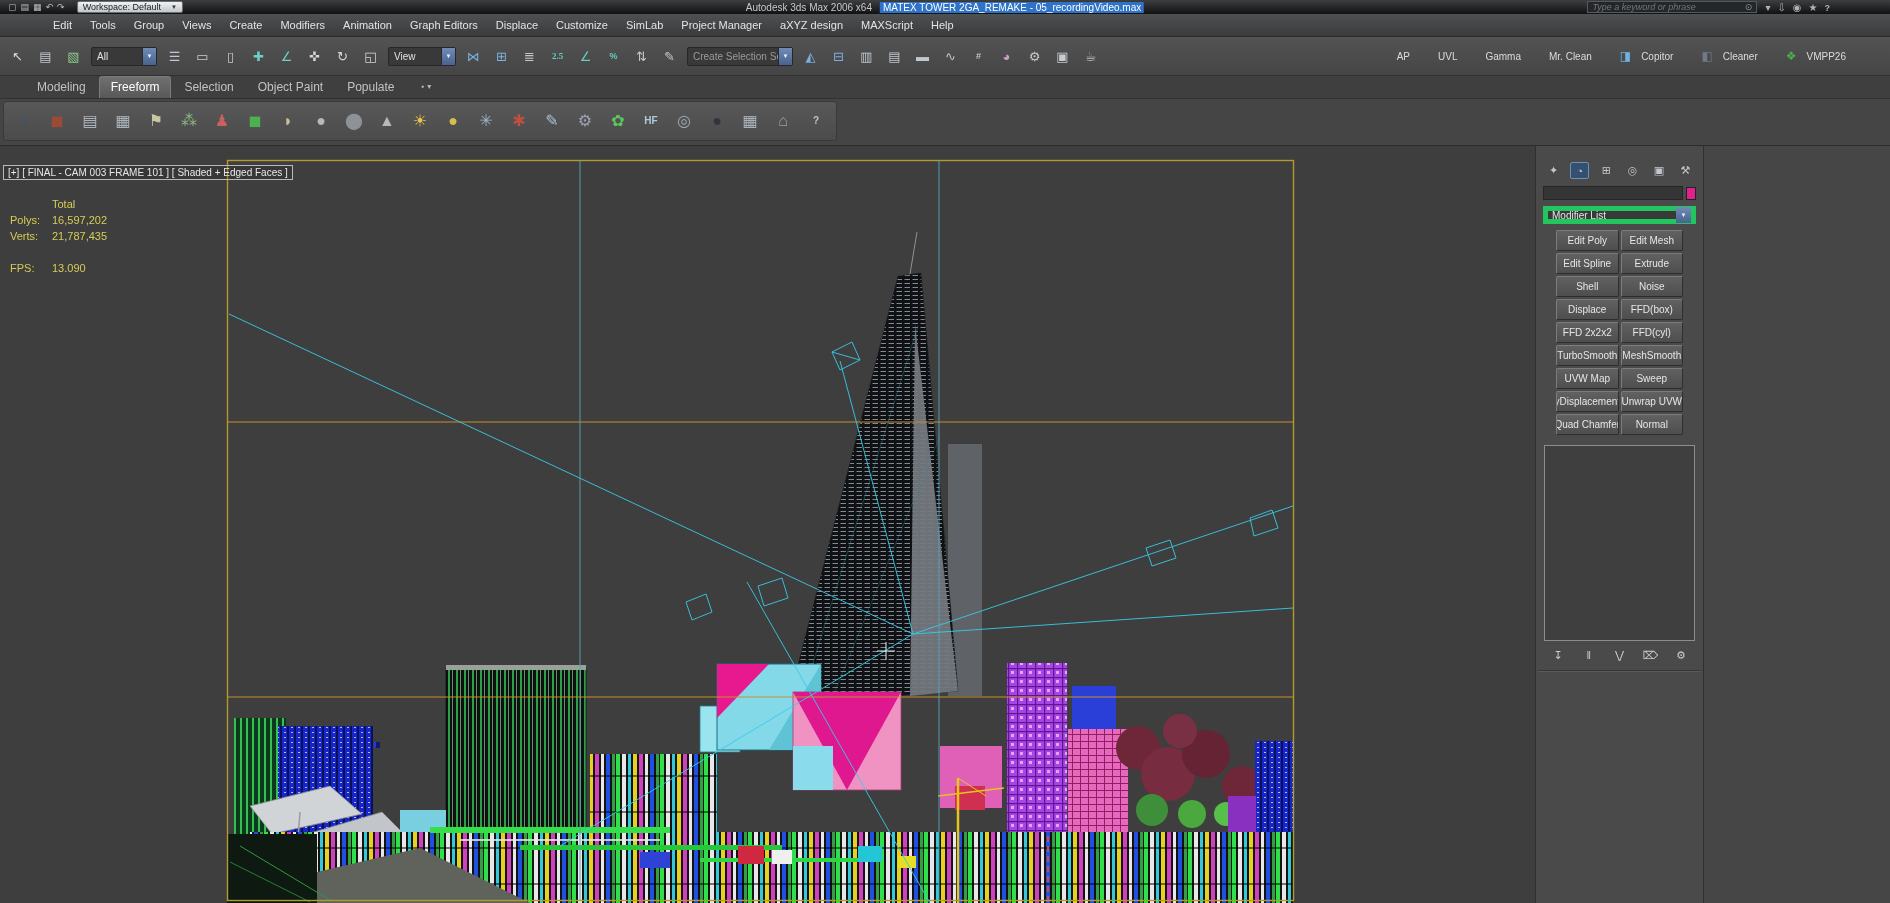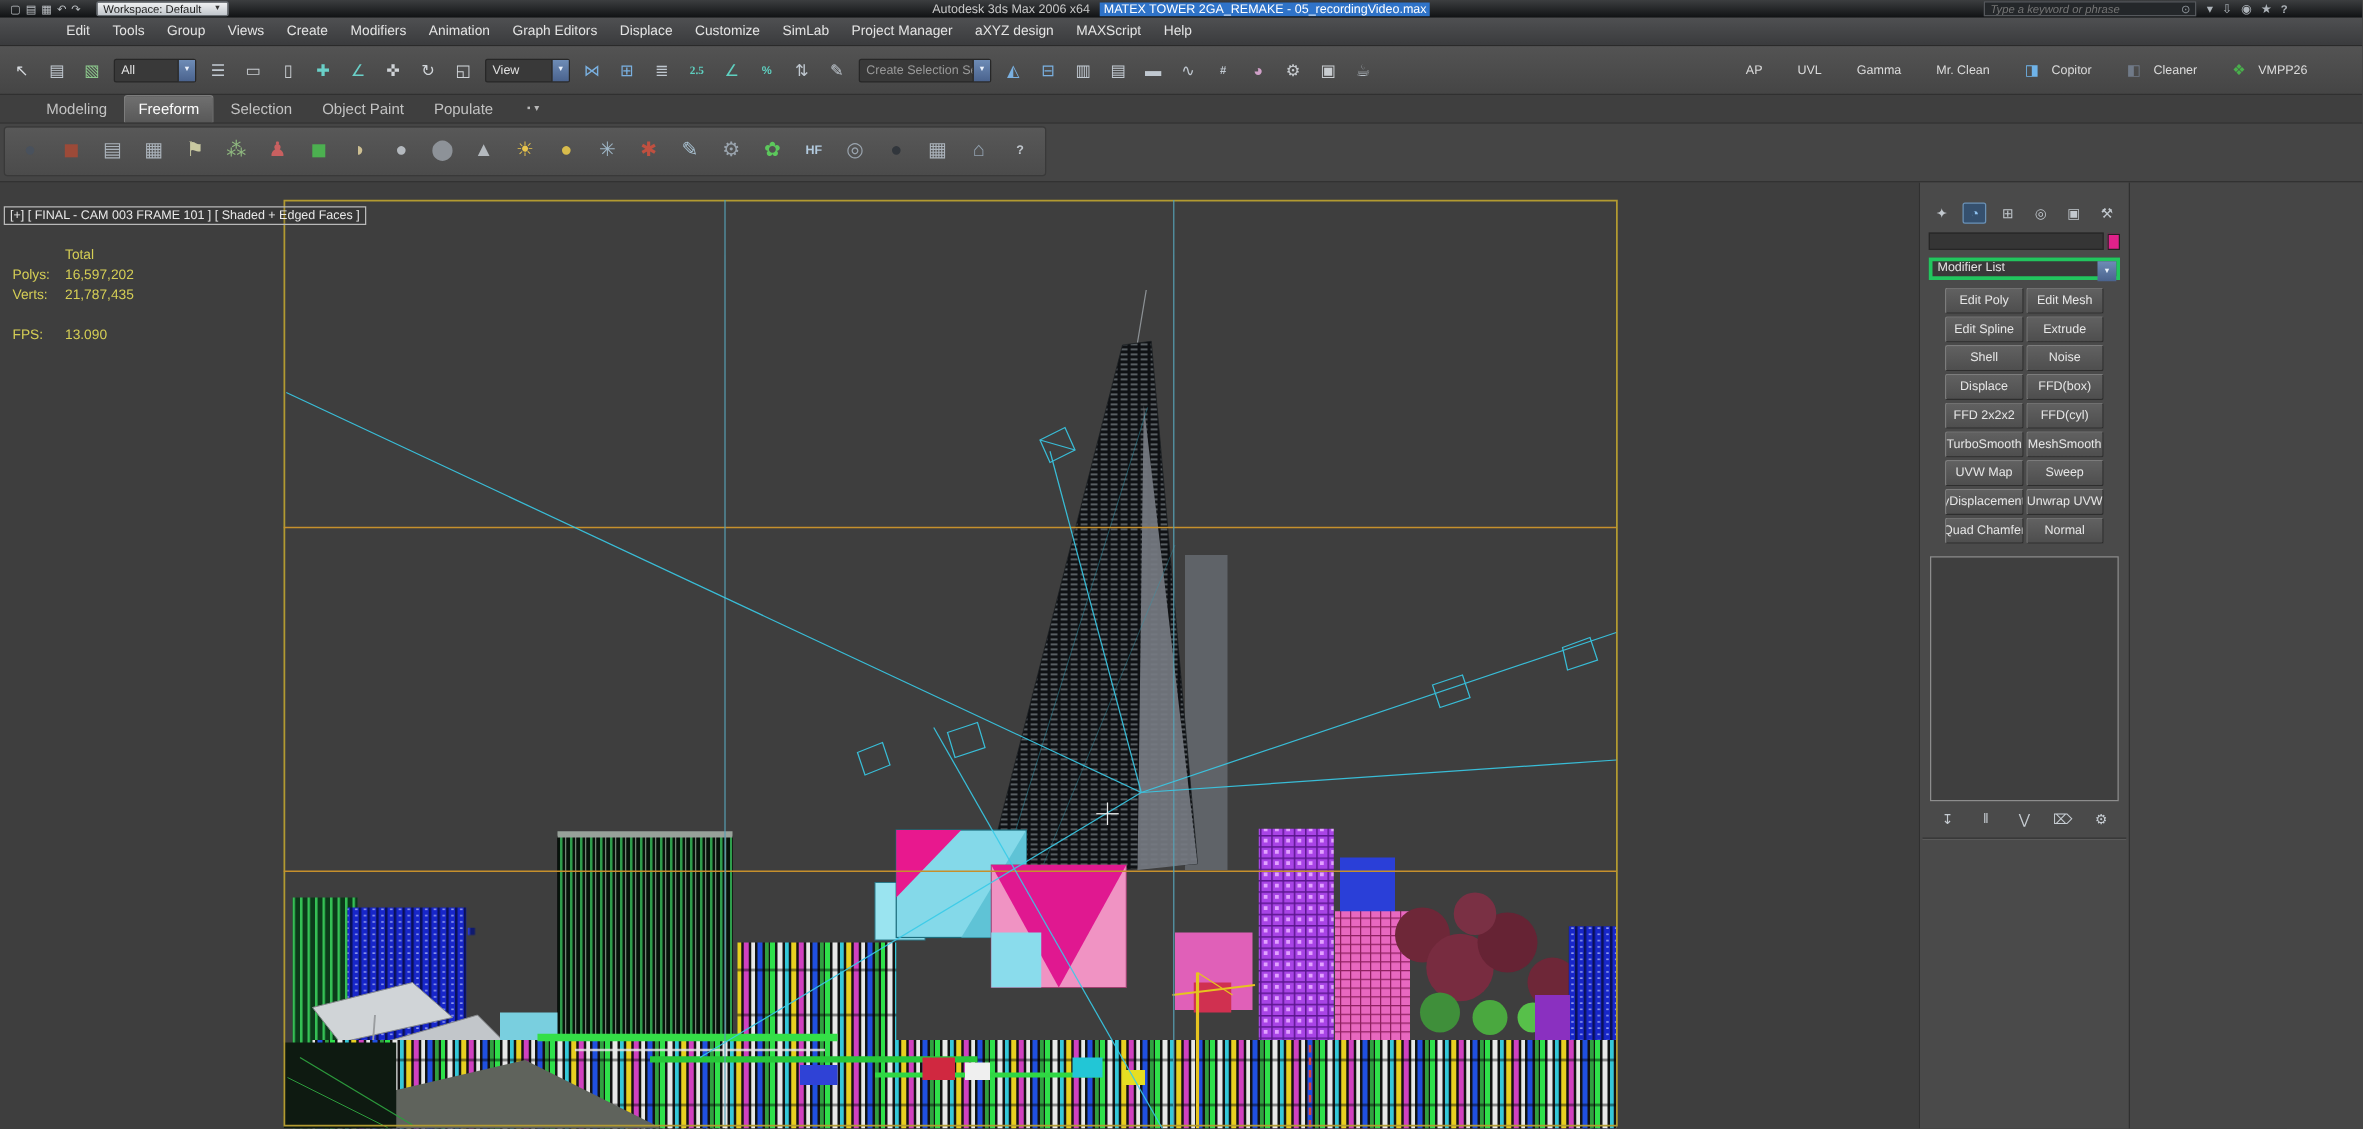--- a/index.html
+++ b/index.html
@@ -67,21 +67,21 @@
   .fps-row{margin-top:16px}
 
   
   .cmd-panel{width:169px;background:#4a4a4a;border-left:1px solid #303030;border-right:1px solid #303030;padding-top:16px}
   .cp-tabs{display:flex;justify-content:space-between;padding:0 8px 5px}
   .cp-tab{width:19px;height:17px;display:flex;align-items:center;justify-content:center;color:#c2c8ce;font-size:11px;border-radius:2px}
   .cp-tab.active{background:#35506e;color:#8ec2f0;border:1px solid #6a92b8}
   .cp-name-row{display:flex;align-items:center;gap:3px;padding:2px 7px}
   .cp-name{flex:1;height:14px;background:#353535;border:1px solid #262626;color:#ddd;font-size:10px;padding:0 3px;font-family:inherit;outline:none}
   .cp-swatch{width:13px;height:13px;border:1px solid #222}
-  .cp-modlist{display:flex;height:18px;margin:4px 7px;background:#393939;border:3px solid #22c55e}
+  .cp-modlist{display:flex;align-items:center;height:18px;margin:4px 7px;background:#393939;border:5px solid #22c55e}
   .cp-modlist .val{flex:1;font-size:10px;color:#e4e4e4;padding-left:4px}
   .cp-modlist .darr{width:15px;height:16px;background:linear-gradient(#6e8cb6,#4a638e);color:#e8f0fa;font-size:6px;display:flex;align-items:center;justify-content:center}
   .cp-grid{display:grid;grid-template-columns:1fr 1fr;gap:2px;margin:6px 20px}
   .cp-btn{height:21px;display:flex;align-items:center;justify-content:center;font-size:10px;color:#e6e6e6;background:linear-gradient(#616161,#4e4e4e);border:1px solid;border-color:#7c7c7c #2e2e2e #2e2e2e #7c7c7c;border-radius:2px;white-space:nowrap;overflow:hidden;padding:0 1px}
   .cp-stack{height:196px;margin:10px 8px 4px;background:#3f3f3f;border:1px solid #8d8d8d}
   .stack-tools-row{display:flex;justify-content:space-between;padding:2px 12px}
   .stool{width:20px;height:16px;display:flex;align-items:center;justify-content:center;font-size:11px}
   .cp-sep{border-top:1px solid #353535;box-shadow:0 1px 0 #5a5a5a;margin:5px 2px 0}
   .right-gutter{flex:1;background:#464646}
 </style>

